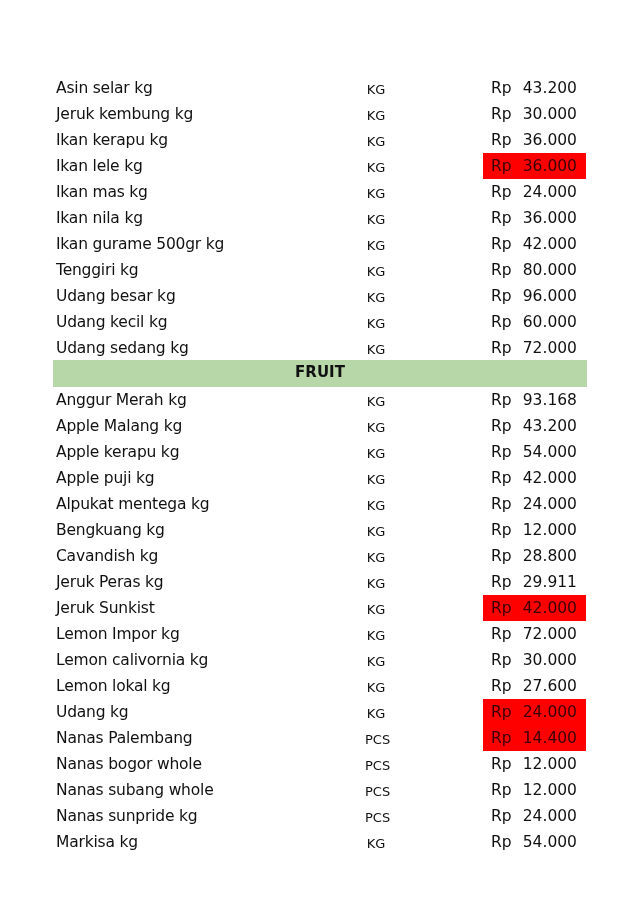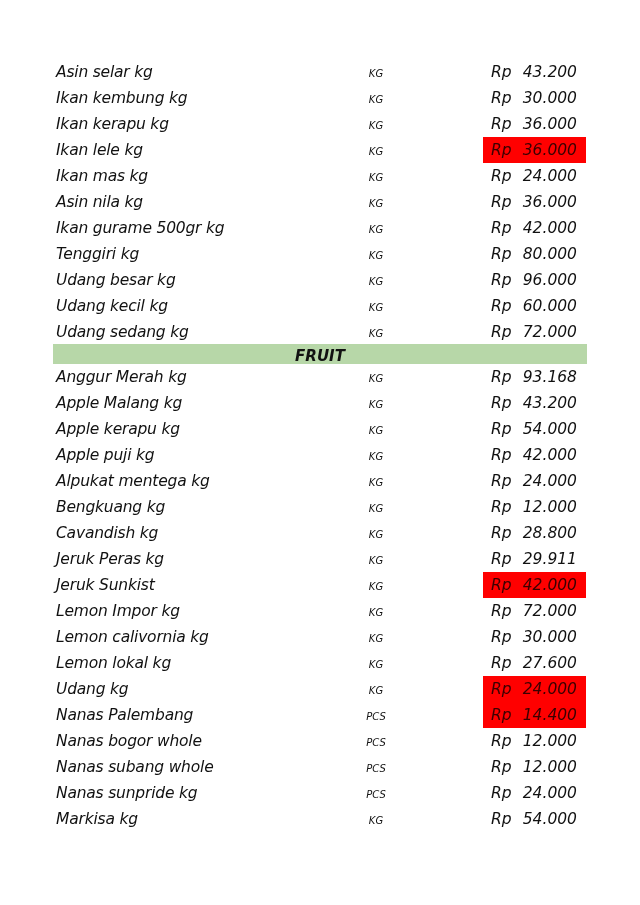--- a/index.html
+++ b/index.html
@@ -1,43 +1,43 @@
 <!DOCTYPE html>
 <html><head>
   <meta charset="utf-8">
   <style>
     html, body { margin: 0; padding: 0; background: #ffffff; }
     body { width: 640px; height: 905px; position: relative; overflow: hidden;
       font-family: "DejaVu Sans", sans-serif; color: #111; }
-    .sheet { position: absolute; left: 53px; top: 59px; width: 534px; font-style: italic; }
+    .sheet { position: absolute; left: 53px; top: 75px; width: 534px; }
     .row { position: relative; height: 26px; line-height: 26px; font-size: 15.5px; }
     .name { position: absolute; left: 3px; top: 0; white-space: nowrap; letter-spacing: -0.2px; }
-    .unit { position: absolute; left: 312px; top: 2px; font-size: 10px; width: 22px; text-align: center; }
+    .unit { position: absolute; left: 312px; top: 2px; font-size: 13px; width: 22px; text-align: center; }
     .price { position: absolute; left: 430px; top: 0; width: 103px; height: 26px; }
     .price.hl { background: #ff0000; }
     .price.hl .rp, .price.hl .amt { color: #3a0000; }
     .rp { position: absolute; left: 8px; top: 0; }
     .amt { position: absolute; right: 9px; top: 0; }
-    .cat { height: 20px; line-height: 25px; background: #b7d7a8; text-align: center;
+    .cat { height: 27px; line-height: 25px; background: #b7d7a8; text-align: center;
       font-weight: bold; font-size: 15px; margin: -1px 0 0 0; }
   </style>
 </head>
 <body>
 
 <div class="sheet" id="sheet">
     <div class="row">
       <span class="name">Asin selar kg</span>
       <span class="unit">KG</span>
       <div class="price">
         <span class="rp">Rp</span>
         <span class="amt">43.200</span>
       </div>
     </div>
     <div class="row">
-      <span class="name">Ikan kembung kg</span>
+      <span class="name">Jeruk kembung kg</span>
       <span class="unit">KG</span>
       <div class="price">
         <span class="rp">Rp</span>
         <span class="amt">30.000</span>
       </div>
     </div>
     <div class="row">
       <span class="name">Ikan kerapu kg</span>
       <span class="unit">KG</span>
       <div class="price">
@@ -55,21 +55,21 @@
     </div>
     <div class="row">
       <span class="name">Ikan mas kg</span>
       <span class="unit">KG</span>
       <div class="price">
         <span class="rp">Rp</span>
         <span class="amt">24.000</span>
       </div>
     </div>
     <div class="row">
-      <span class="name">Asin nila kg</span>
+      <span class="name">Ikan nila kg</span>
       <span class="unit">KG</span>
       <div class="price">
         <span class="rp">Rp</span>
         <span class="amt">36.000</span>
       </div>
     </div>
     <div class="row">
       <span class="name">Ikan gurame 500gr kg</span>
       <span class="unit">KG</span>
       <div class="price">

